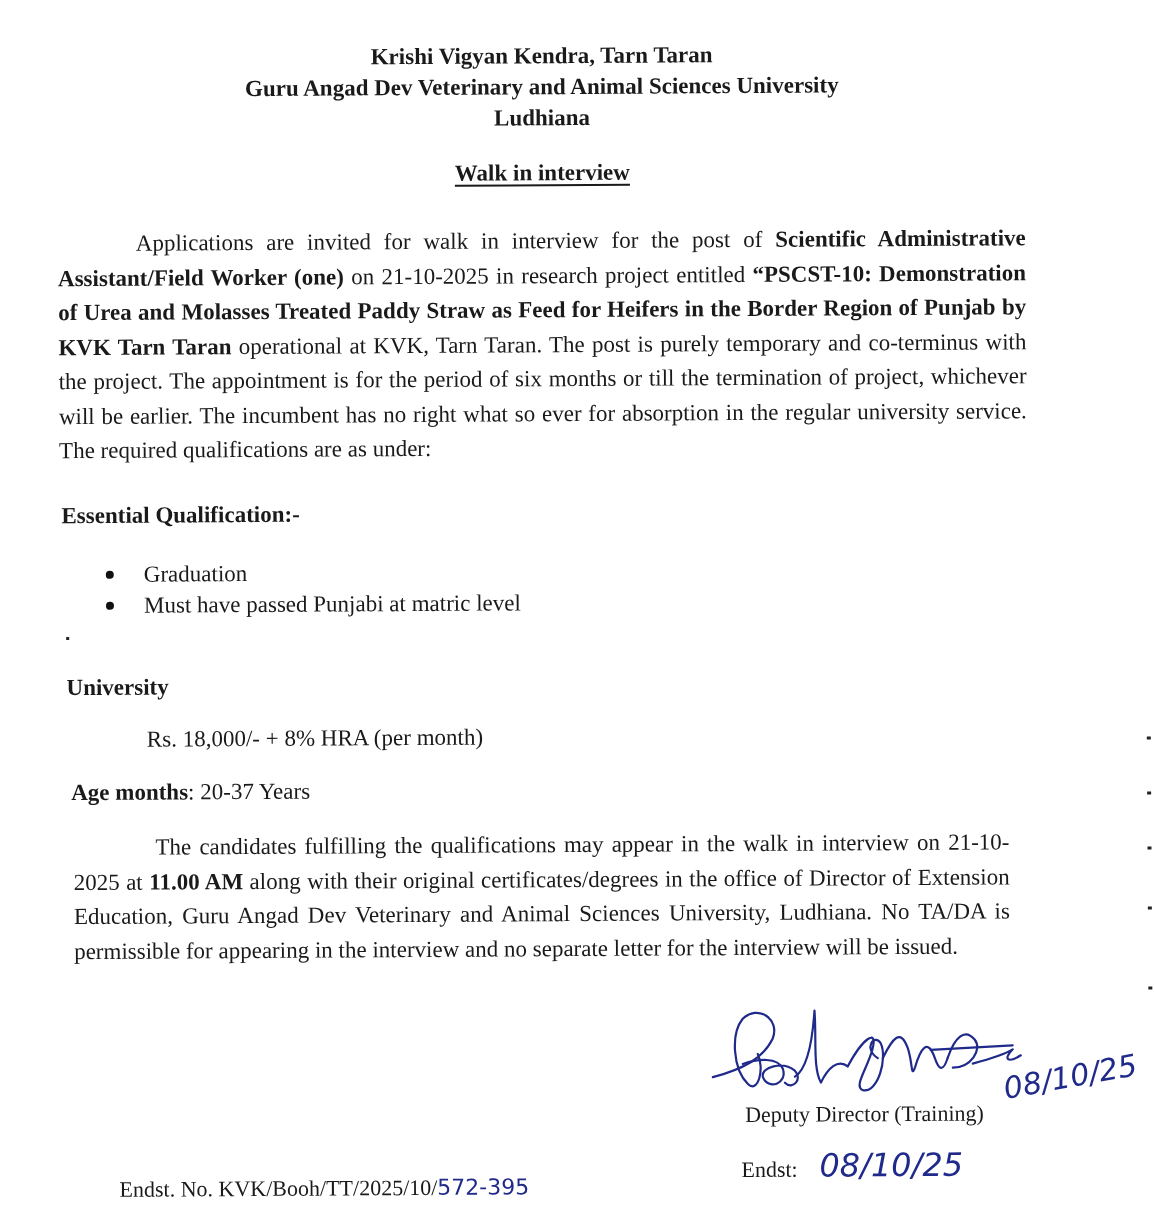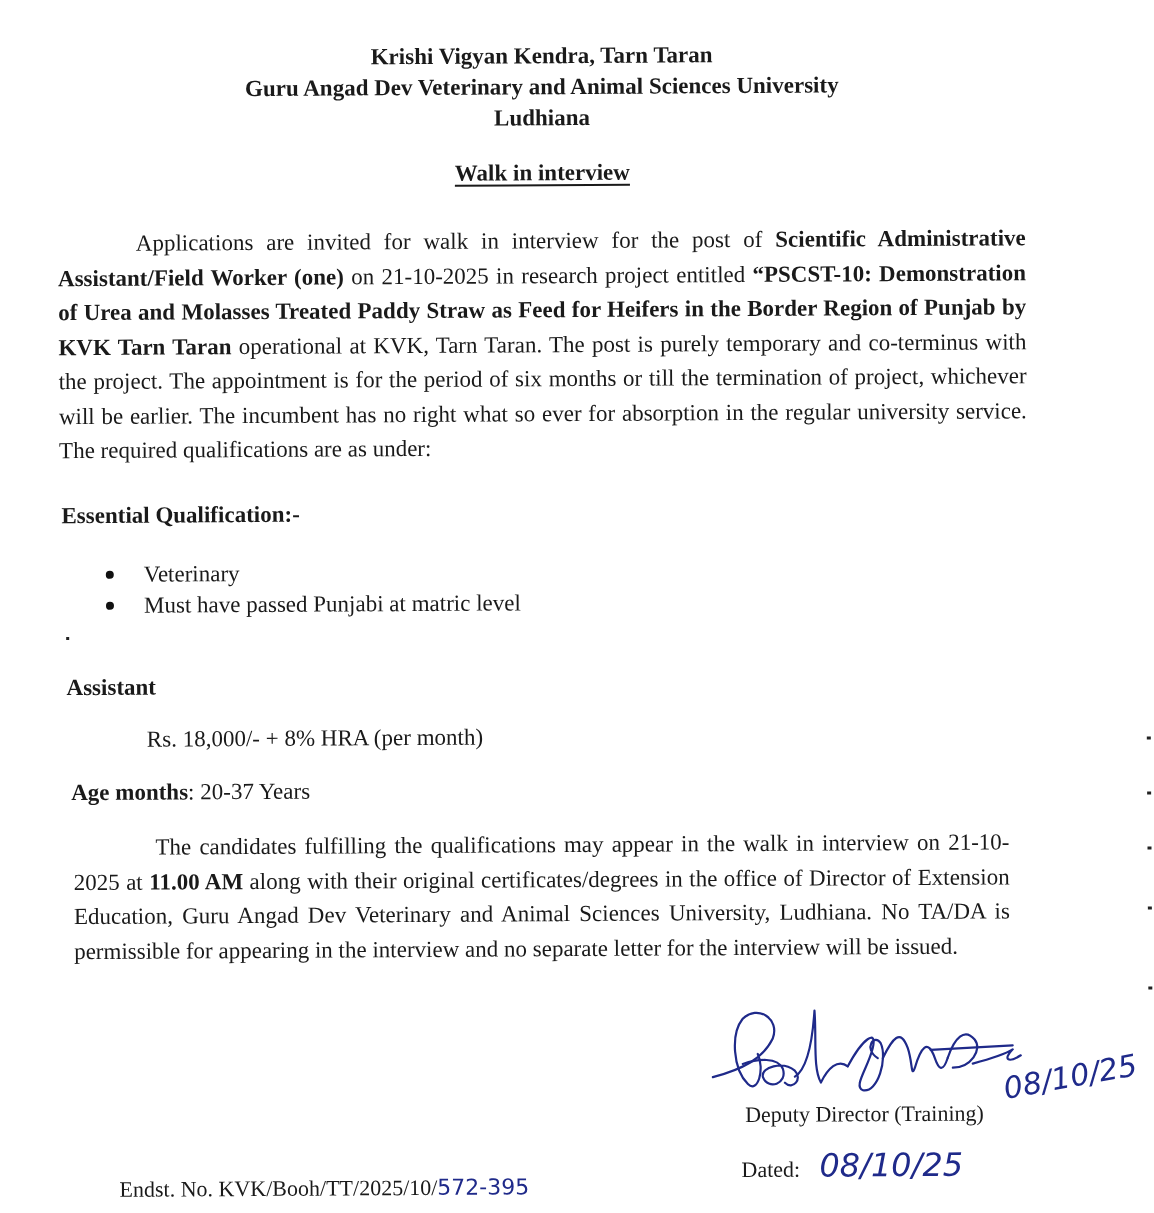--- a/index.html
+++ b/index.html
@@ -195,31 +195,31 @@
     <span>Walk in interview</span>
   </div>
 
   <div class="para p1"><span class="indent"></span><span>Applications are invited for walk in interview for the post of </span><span class="b">Scientific Administrative Assistant/Field Worker (one)</span><span> on 21-10-2025 in research project entitled </span><span class="b">“PSCST-10: Demonstration of Urea and Molasses Treated Paddy Straw as Feed for Heifers in the Border Region of Punjab by KVK Tarn Taran</span><span> operational at KVK, Tarn Taran. The post is purely temporary and co-terminus with the project. The appointment is for the period of six months or till the termination of project, whichever will be earlier. The incumbent has no right what so ever for absorption in the regular university service. The required qualifications are as under:</span></div>
 
   <div class="sec-heading essential">Essential Qualification:-</div>
 
   <ul class="bullets">
     <li>
       <span class="dot"></span>
-      <span>Veterinary</span>
+      <span>Graduation</span>
     </li>
     <li>
       <span class="dot"></span>
       <span>Must have passed Punjabi at matric level</span>
     </li>
   </ul>
 
   <div class="stray-dot"></div>
 
-  <div class="sec-heading emol">Assistant</div>
+  <div class="sec-heading emol">University</div>
   <div class="salary">Rs. 18,000/- + 8% HRA (per month)</div>
 
   <div class="age"><span class="b">Age months</span><span>: 20-37 Years</span></div>
 
   <div class="para p2"><span class="indent"></span><span>The candidates fulfilling the qualifications may appear in the walk in interview on 21-10-2025 at </span><span class="b">11.00 AM</span><span> along with their original certificates/degrees in the office of Director of Extension Education, Guru Angad Dev Veterinary and Animal Sciences University, Ludhiana. No TA/DA is permissible for appearing in the interview and no separate letter for the interview will be issued.</span></div>
 
   <div class="sig-wrap">
     <svg width="440" height="120" viewBox="0 0 440 120">
       <g fill="none" stroke="#1f2a8a" stroke-width="2.2" stroke-linecap="round" stroke-linejoin="round">
         <path d="M10 78 C 40 70, 60 60, 70 40 C 78 20, 55 5, 40 20 C 28 35, 30 70, 45 85 C 55 95, 62 70, 55 55"></path>
@@ -230,21 +230,21 @@
         <path d="M245 60 C 252 40, 262 30, 272 42 C 280 52, 268 70, 250 70"></path>
         <path d="M270 66 C 285 62, 300 58, 310 52 C 300 62, 305 66, 318 58"></path>
         <path d="M228 52 L 310 48"></path>
       </g>
     </svg>
     <div class="sig-date">08/10/25</div>
   </div>
 
   <div class="designation">Deputy Director (Training)</div>
 
-  <div class="dated-label">Dated:</div>
+  <div class="dated-label">Endst:</div>
   <div class="dated-val">08/10/25</div>
 
   <div class="endst"><span>Endst. No. KVK/Booh/TT/2025/10/</span><span class="hand">572-395</span></div>
 
   <div class="edge-marks">
     <i style="top:0px"></i>
     <i style="top:55px"></i>
     <i style="top:110px"></i>
     <i style="top:170px"></i>
     <i style="top:250px"></i>

